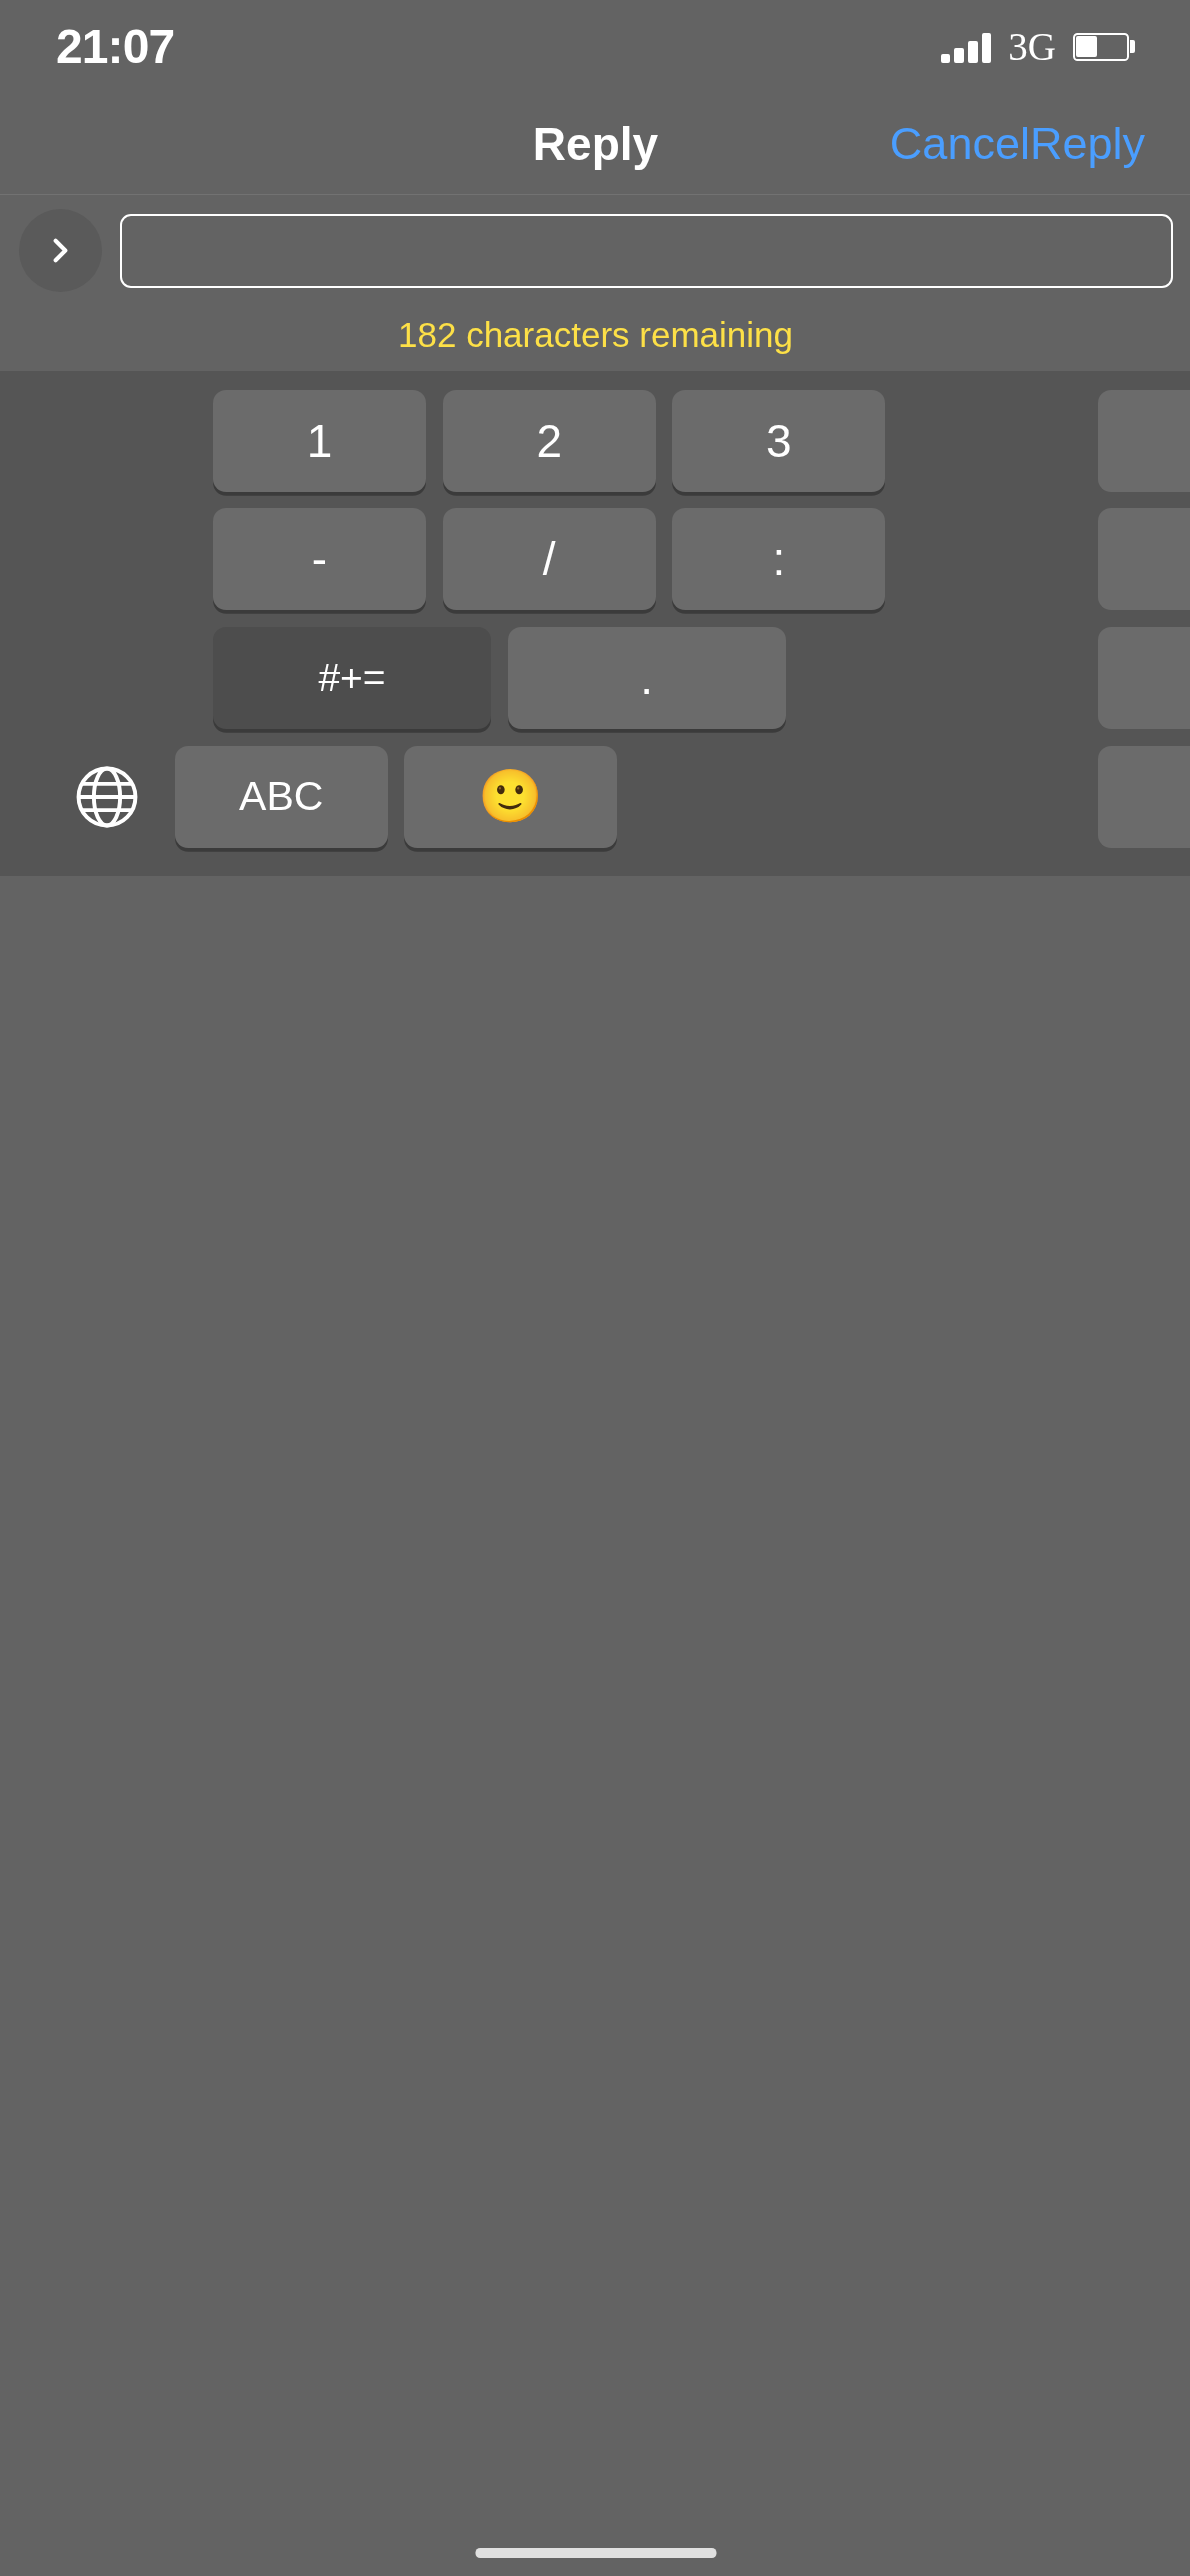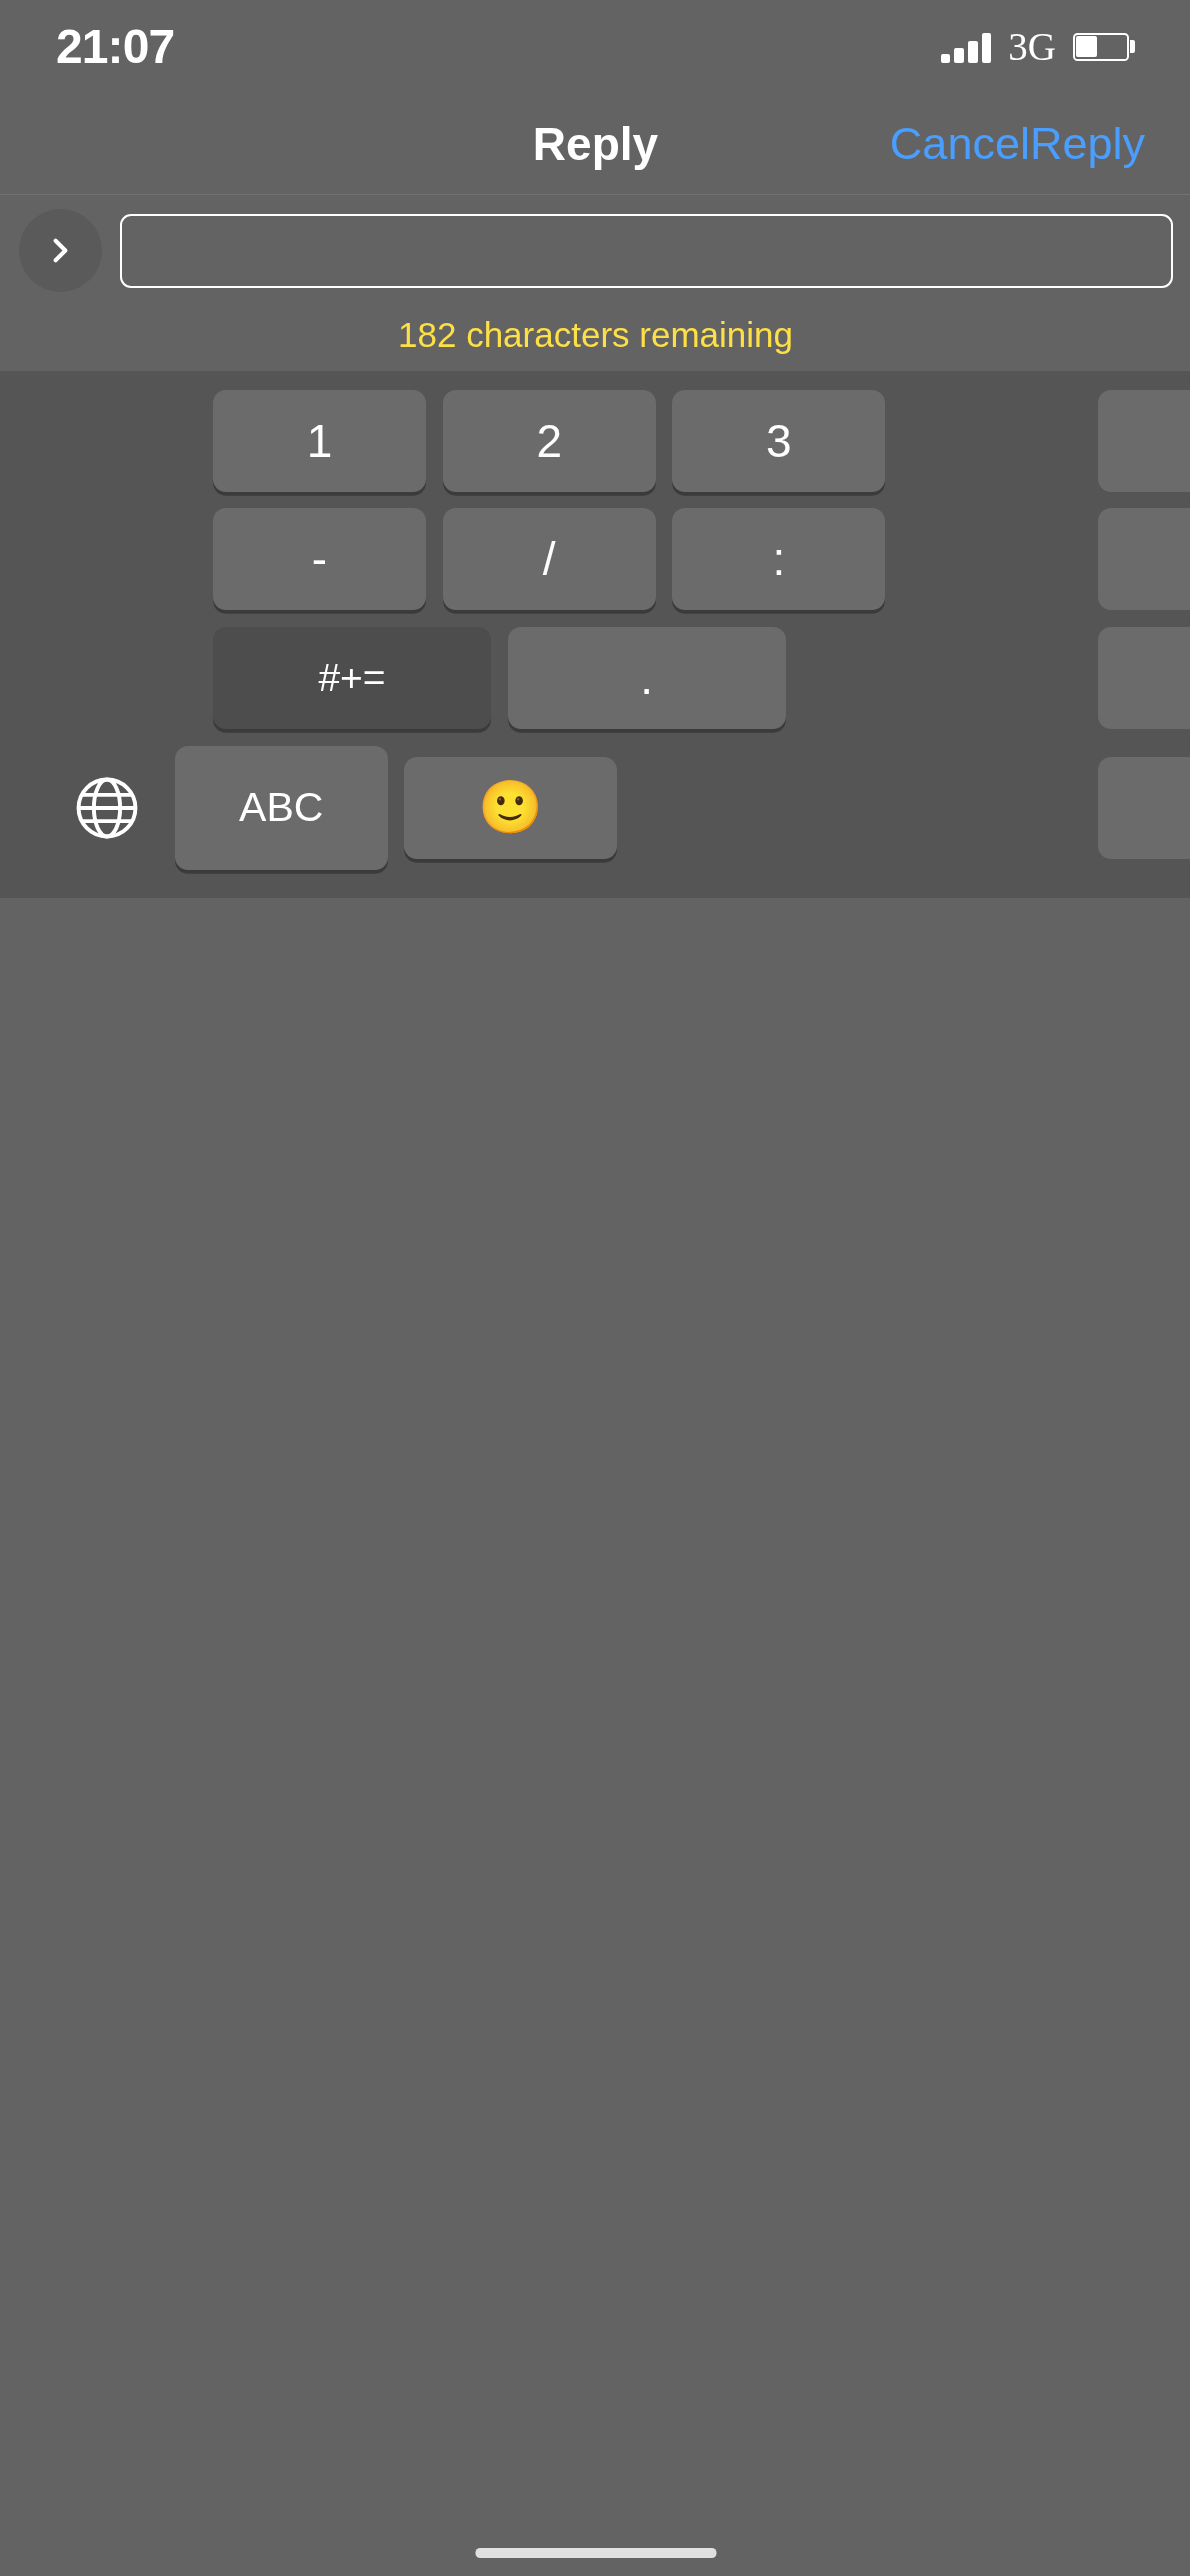--- a/index.html
+++ b/index.html
@@ -240,21 +240,21 @@
       width: 213px;
       height: 102px;
     }
 
     .key-special {
       background-color: #4d4d4d;
     }
 
     .key-abc {
       width: 213px;
-      height: 124px;
+      height: 102px;
       background-color: #6b6b6b;
       font-size: 41px;
       font-weight: 500;
     }
 
     .key-emoji {
       width: 213px;
       height: 102px;
       background-color: #6b6b6b;
       font-size: 52px;

